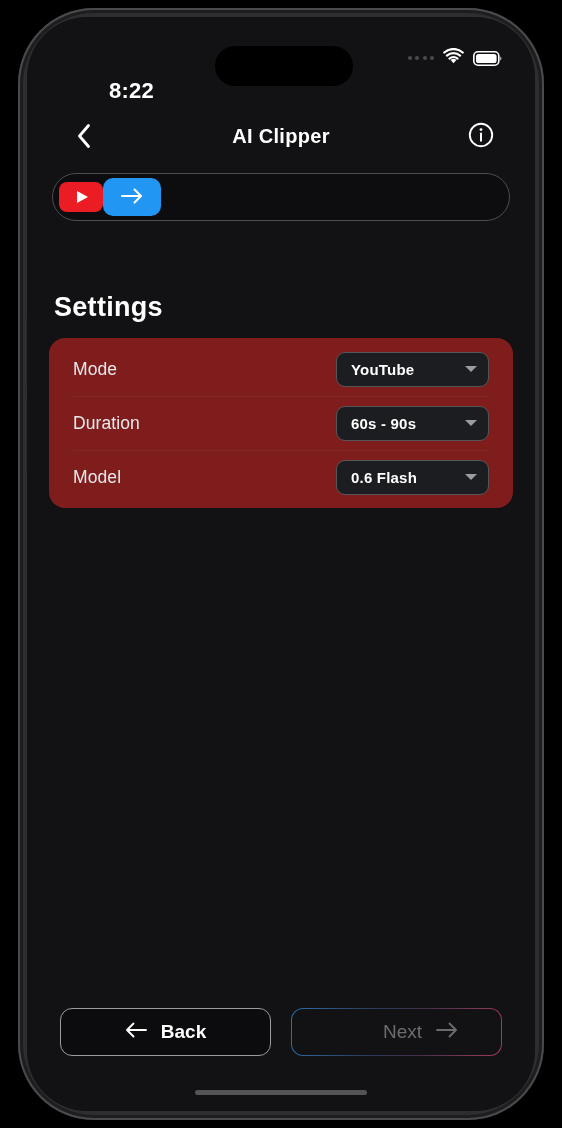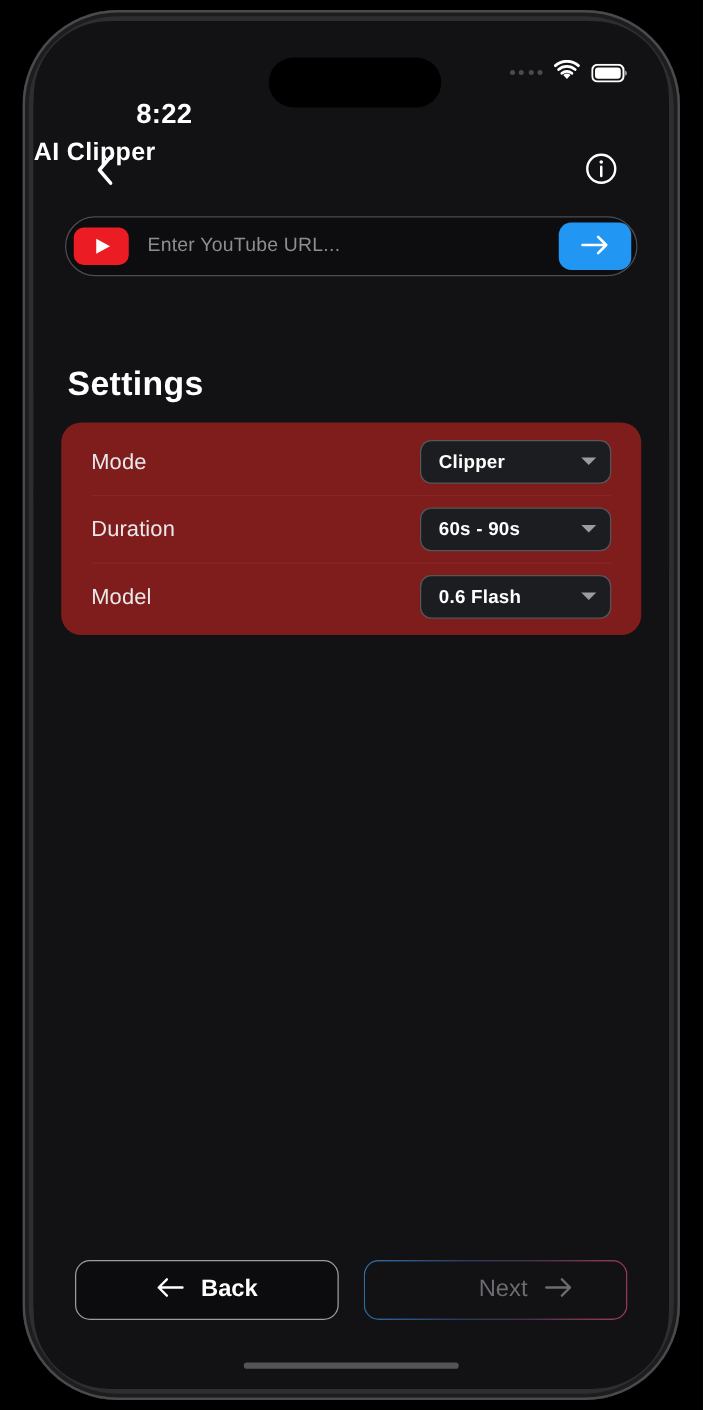--- a/index.html
+++ b/index.html
@@ -74,22 +74,22 @@
   #nav-header{
     position:absolute; top:86px; left:0; right:0; height:66px;
   }
   #back-chevron{
     position:absolute; left:40px; top:16px;
     width:34px; height:34px;
     display:flex; align-items:center; justify-content:center;
     cursor:pointer;
   }
   #page-title{
-    position:absolute; left:0; right:0; top:8px;
-    text-align:left; color:#fff;
+    position:absolute; left:0; right:0; top:22px;
+    text-align:center; color:#fff;
     font-size:20px; font-weight:bold; letter-spacing:.3px;
   }
   #info-icon{
     position:absolute; right:38px; top:16px;
     width:32px; height:32px;
     display:flex; align-items:center; justify-content:center;
     cursor:pointer;
   }
 
   
@@ -271,38 +271,37 @@
         <circle cx="13" cy="7.6" r="1.45" fill="#fff"></circle>
         <path d="M13 11.4v7.4" stroke="#fff" stroke-width="2" stroke-linecap="round"></path>
       </svg>
     </div>
   </div>
 
   <div id="url-bar">
     <span id="youtube-icon">
       <span class="tri"></span>
     </span>
-    <input id="url-input" type="text" placeholder="Enter YouTube URL..." style="">
     <button id="url-submit-button">
       <span>
         <svg width="24" height="18" viewBox="0 0 24 18">
           <path d="M2 9h19M14.5 2.5 21 9l-6.5 6.5" stroke="#fff" stroke-width="2.1" fill="none" stroke-linecap="round" stroke-linejoin="round"></path>
         </svg>
       </span>
     </button>
   </div>
 
   <div id="settings-title">Settings</div>
 
   <div id="settings-card">
 
     <div class="settings-row">
       <span class="row-label">Mode</span>
       <div class="dropdown">
-        <span class="dropdown-value">Clipper</span>
+        <span class="dropdown-value">YouTube</span>
         <span class="chevron-down"></span>
       </div>
     </div>
 
     <div class="settings-row">
       <span class="row-label">Duration</span>
       <div class="dropdown">
         <span class="dropdown-value">60s - 90s</span>
         <span class="chevron-down"></span>
       </div>

